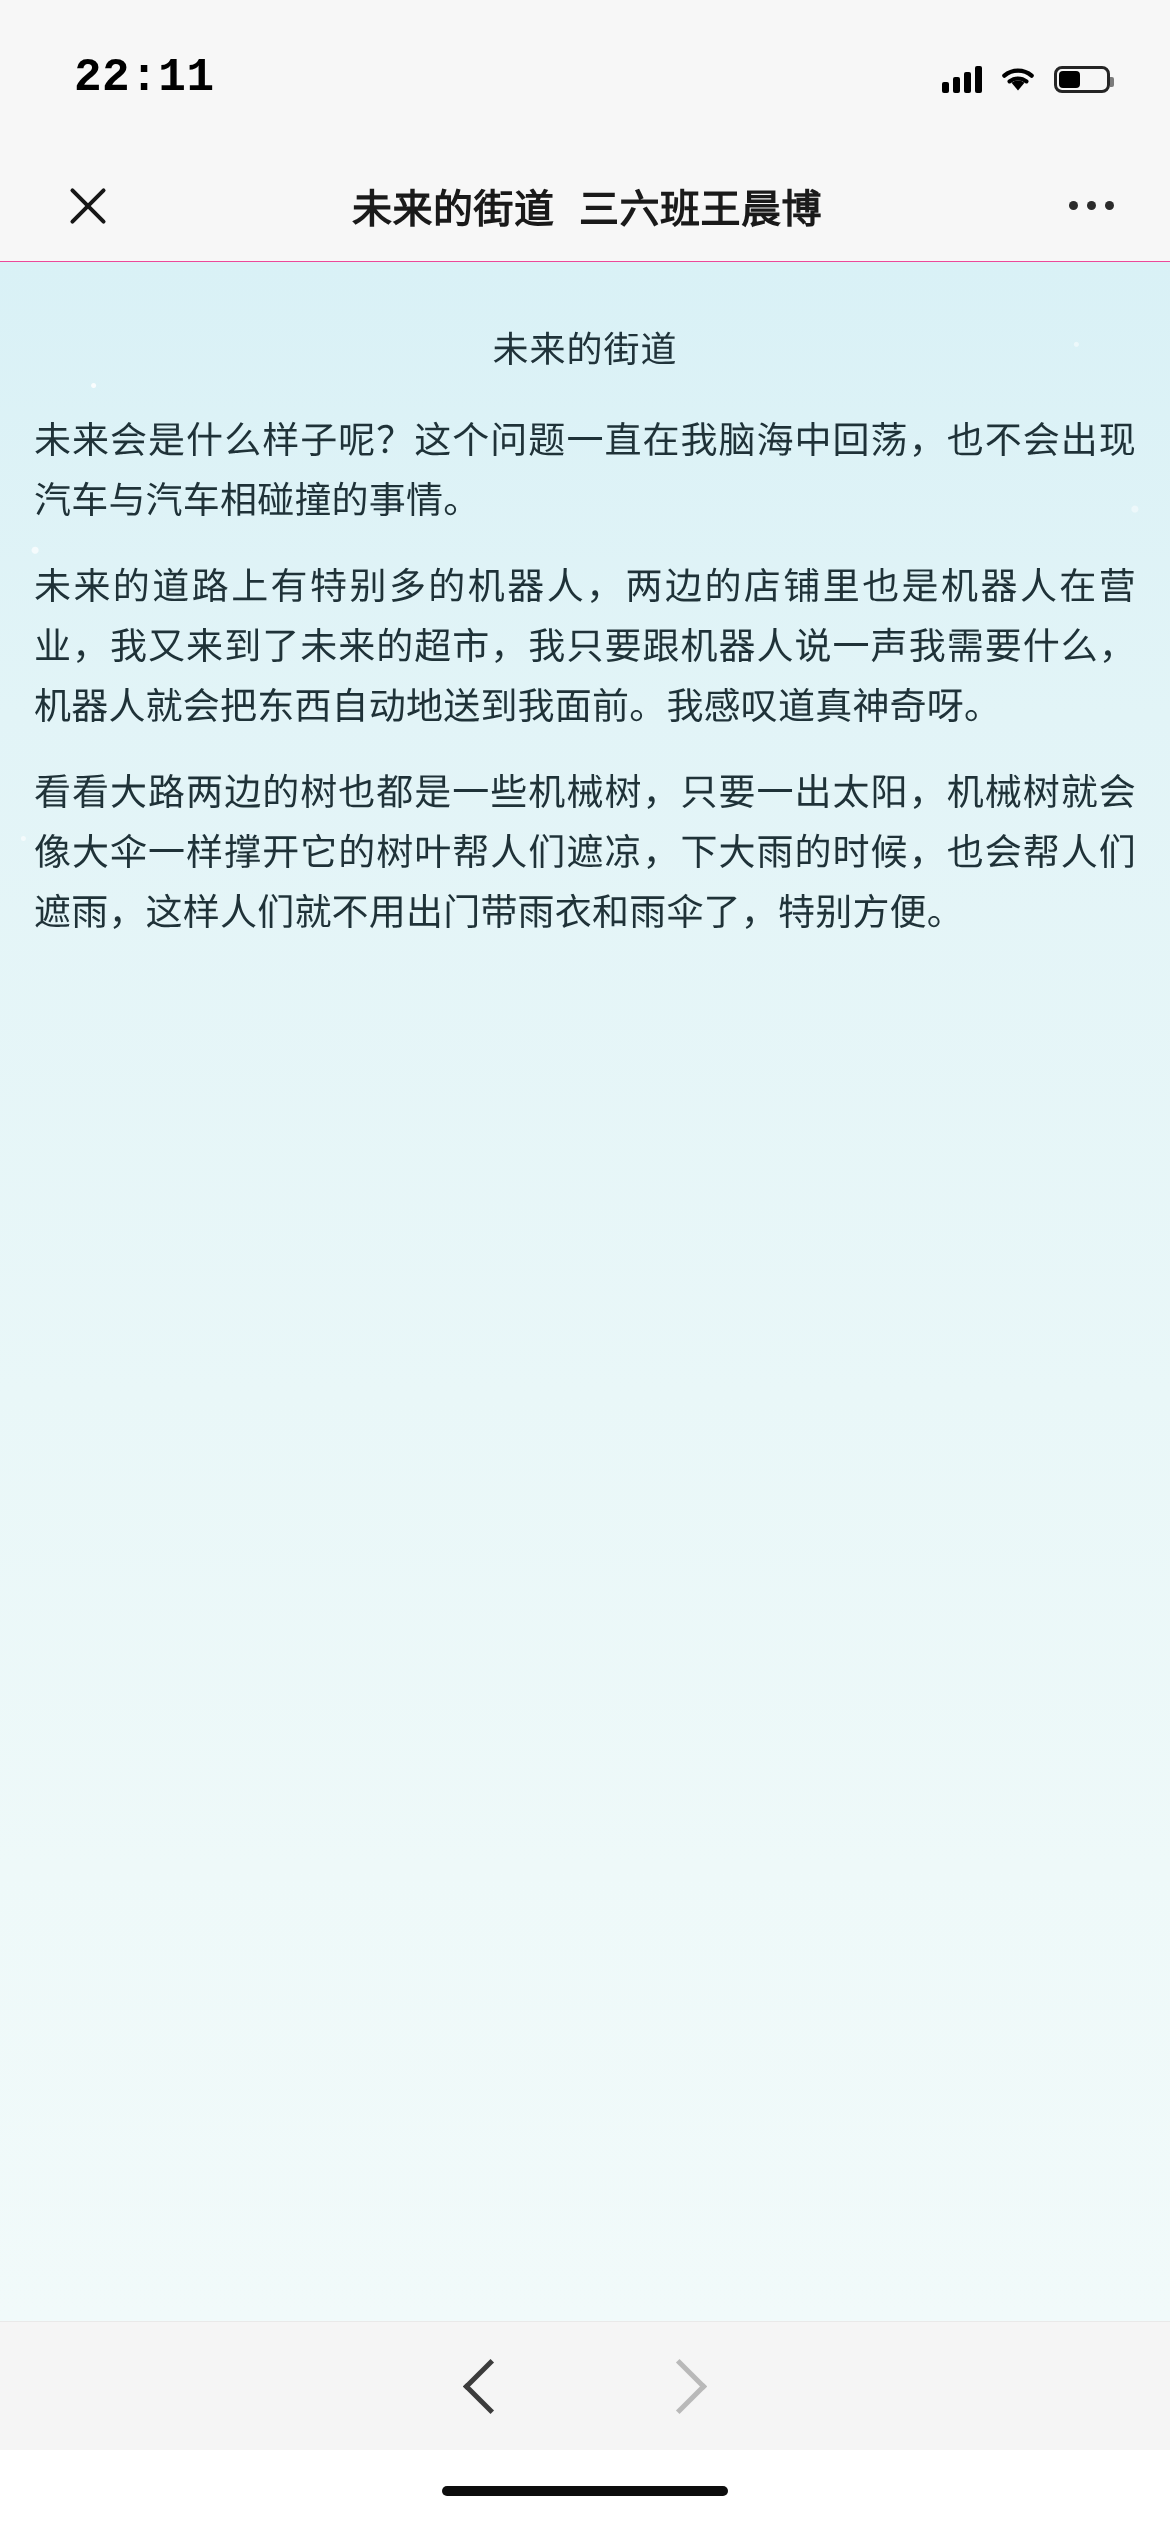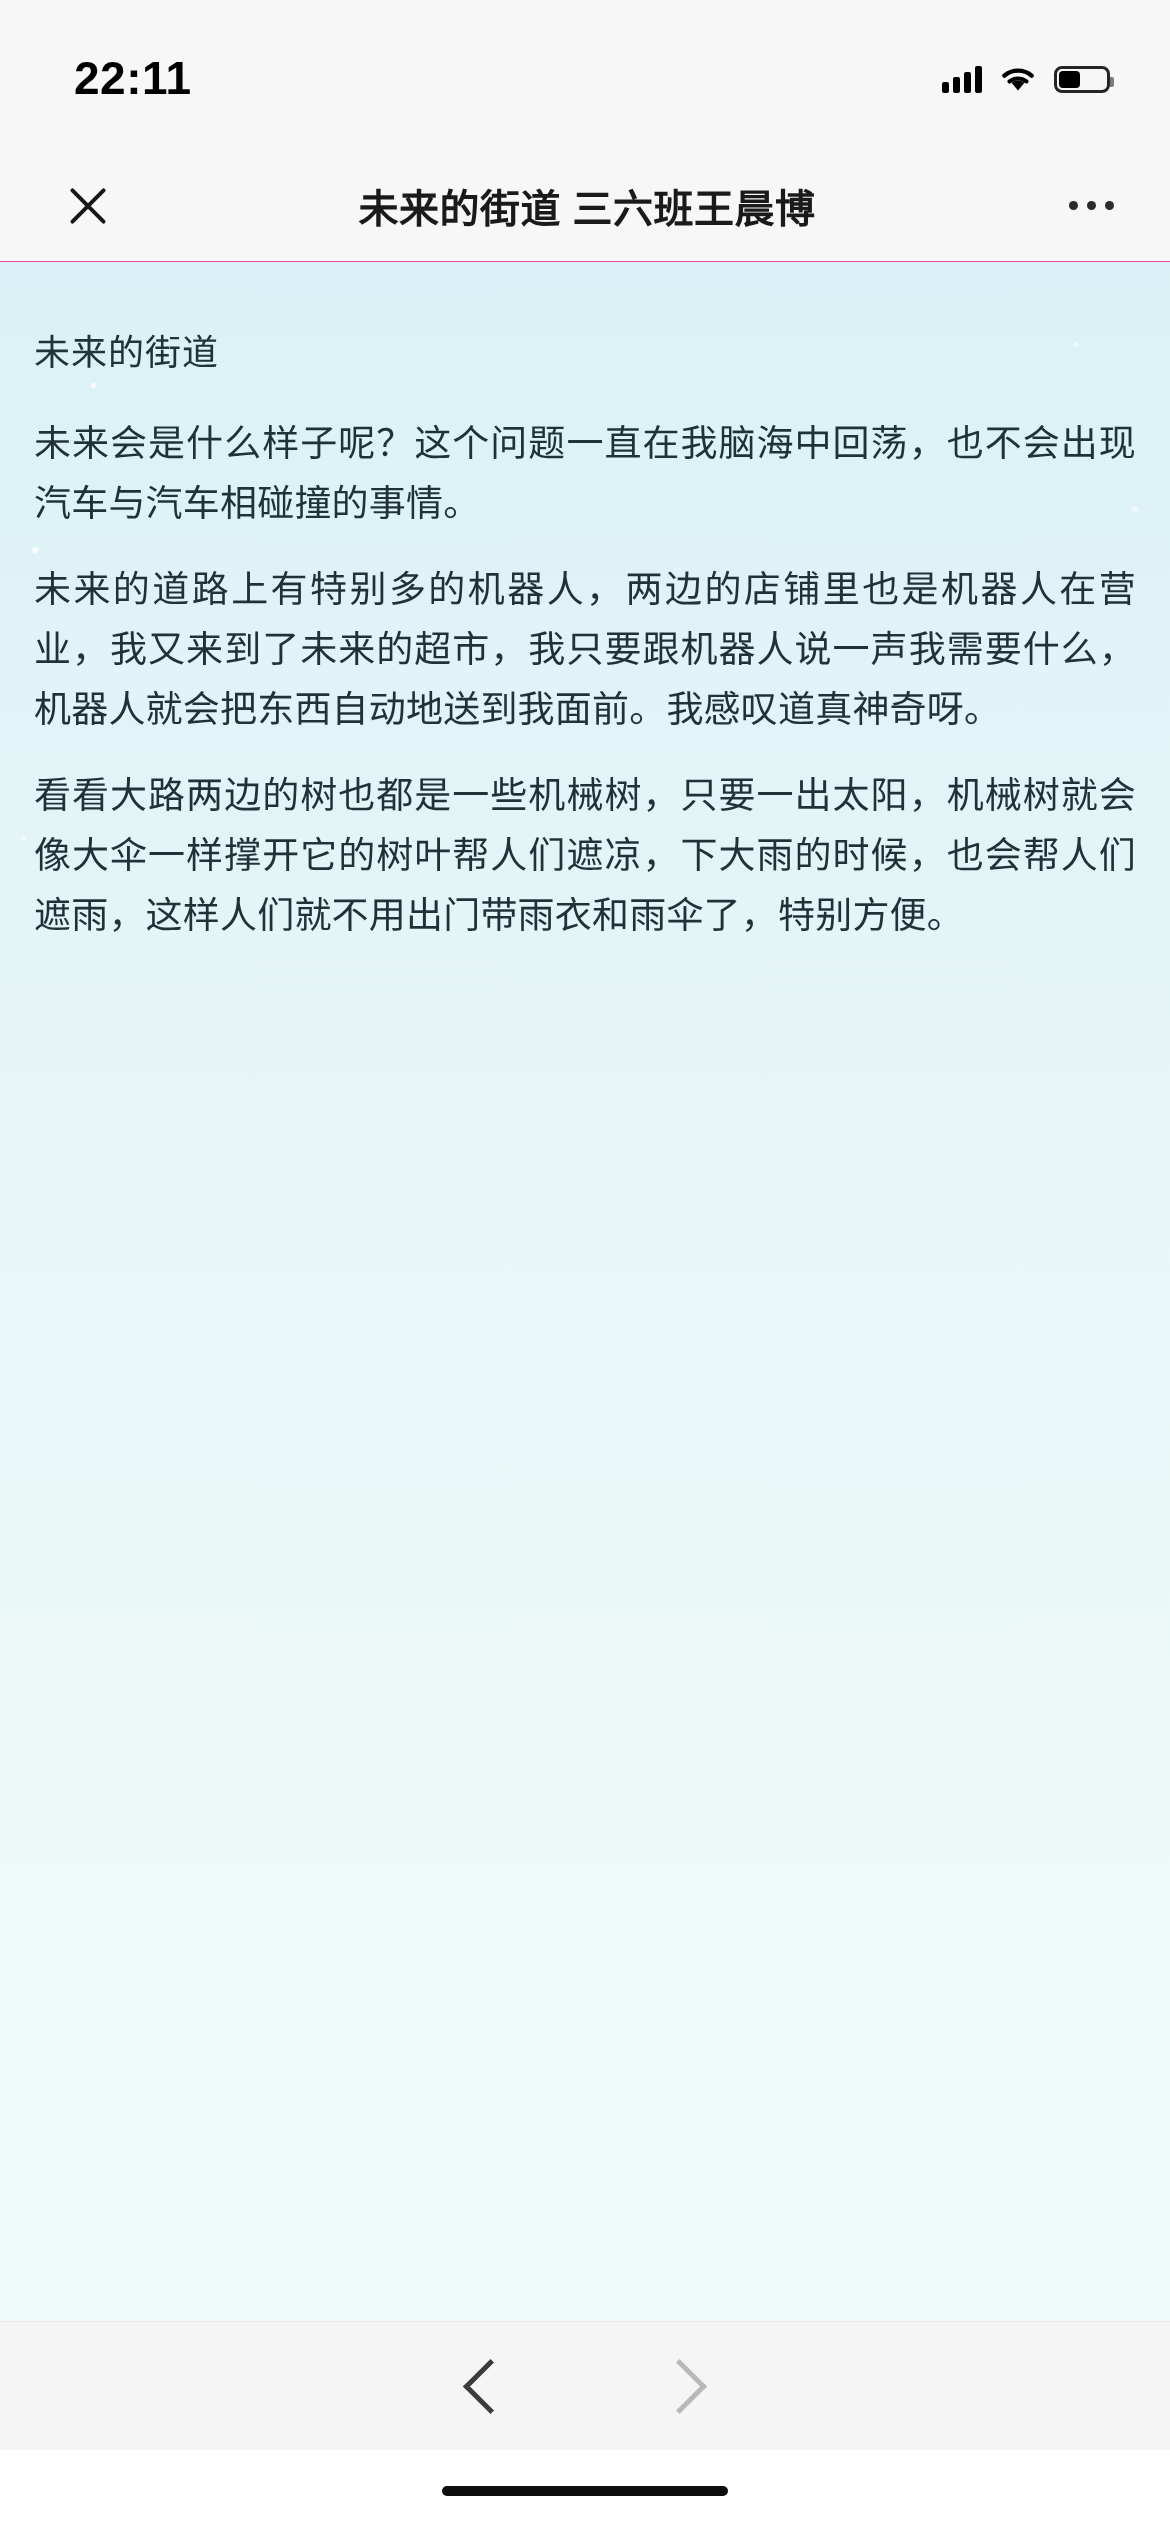--- a/index.html
+++ b/index.html
@@ -14,20 +14,21 @@
     -webkit-font-smoothing: antialiased;
     overflow: hidden;
   }
   .phone {
     position: relative;
     width: 1170px;
     height: 2532px;
     display: flex;
     flex-direction: column;
     background: #ffffff;
+    font-family: Liberation Mono, monospace;
   }
 
   
   .status-bar {
     height: 150px;
     flex: 0 0 150px;
     background: #f7f7f7;
     display: flex;
     align-items: center;
     justify-content: space-between;
@@ -168,21 +169,21 @@
       radial-gradient(circle at 97% 12%, rgba(255,255,255,0.45) 0 3px, rgba(255,255,255,0) 4px),
       linear-gradient(180deg, #d9f1f6 0%, #e2f4f7 22%, #e9f7f8 55%, #eef9f9 78%, #f1fafa 100%);
     overflow: hidden;
     padding: 0 34px;
     box-sizing: border-box;
   }
   .article-inner {
     padding-top: 64px;
   }
   .doc-title {
-    text-align: left;
+    text-align: center;
     font-size: 36px;
     color: #20333a;
     letter-spacing: 1px;
     margin: 0 0 34px 0;
     font-weight: 400;
     line-height: 1.5;
   }
   .para {
     font-size: 37px;
     line-height: 1.62;

